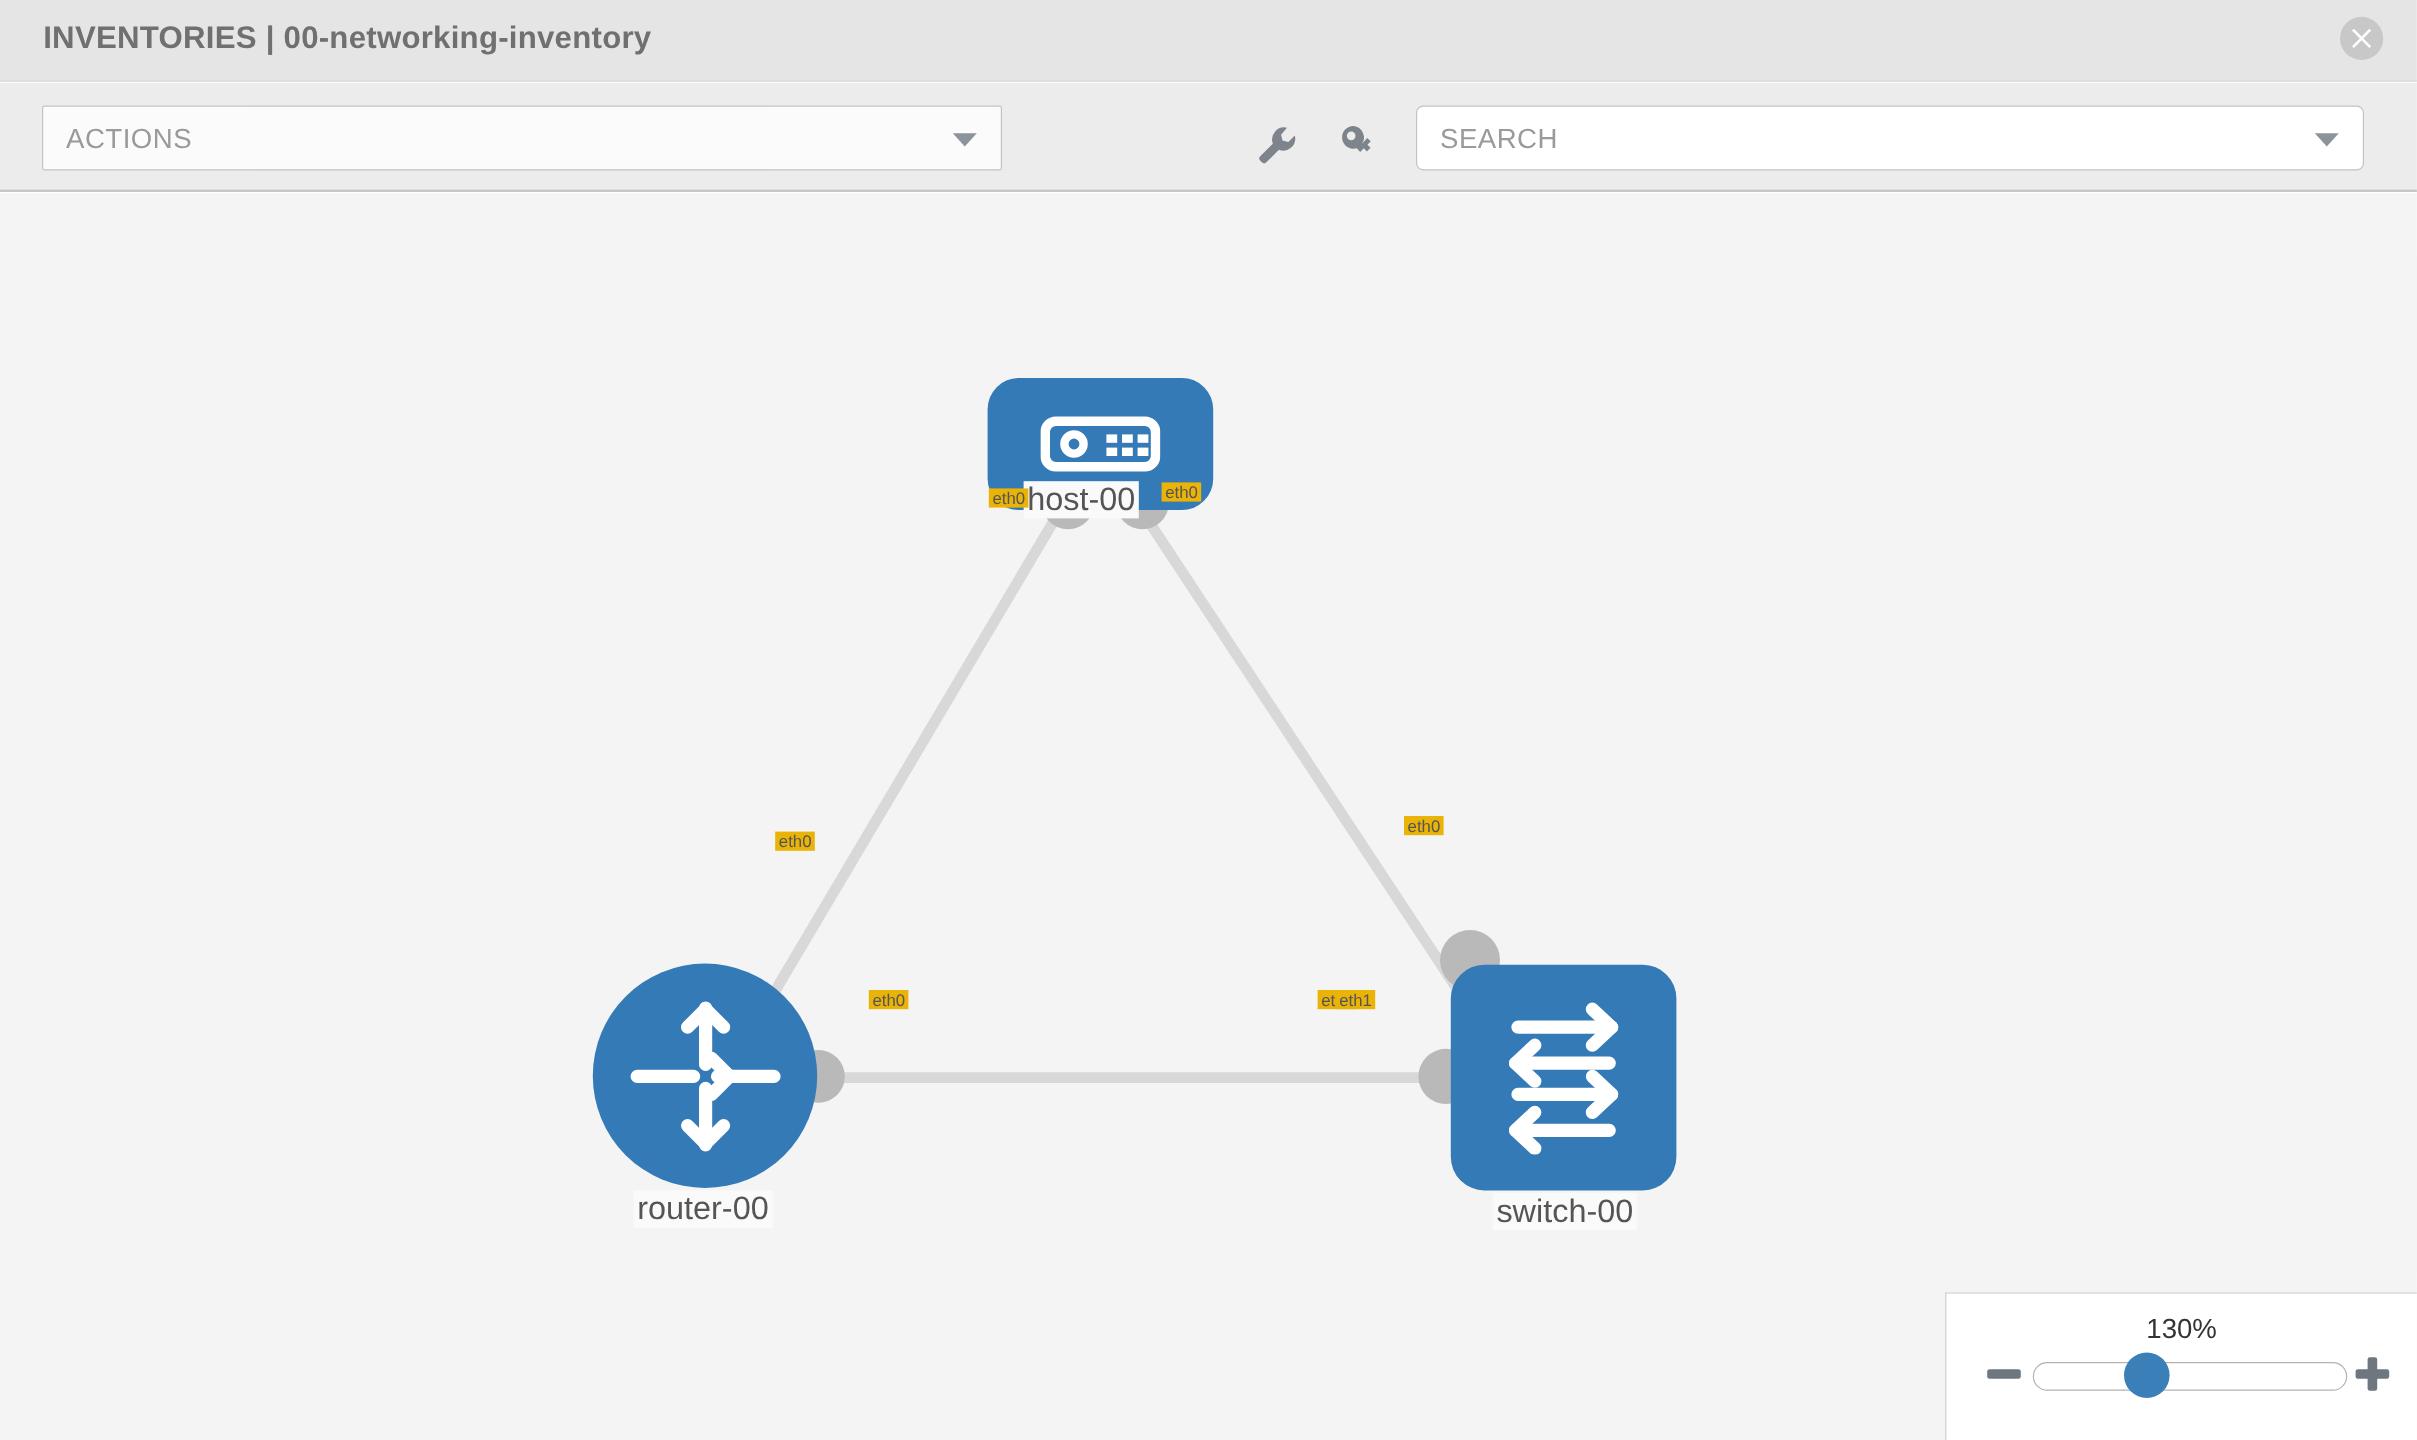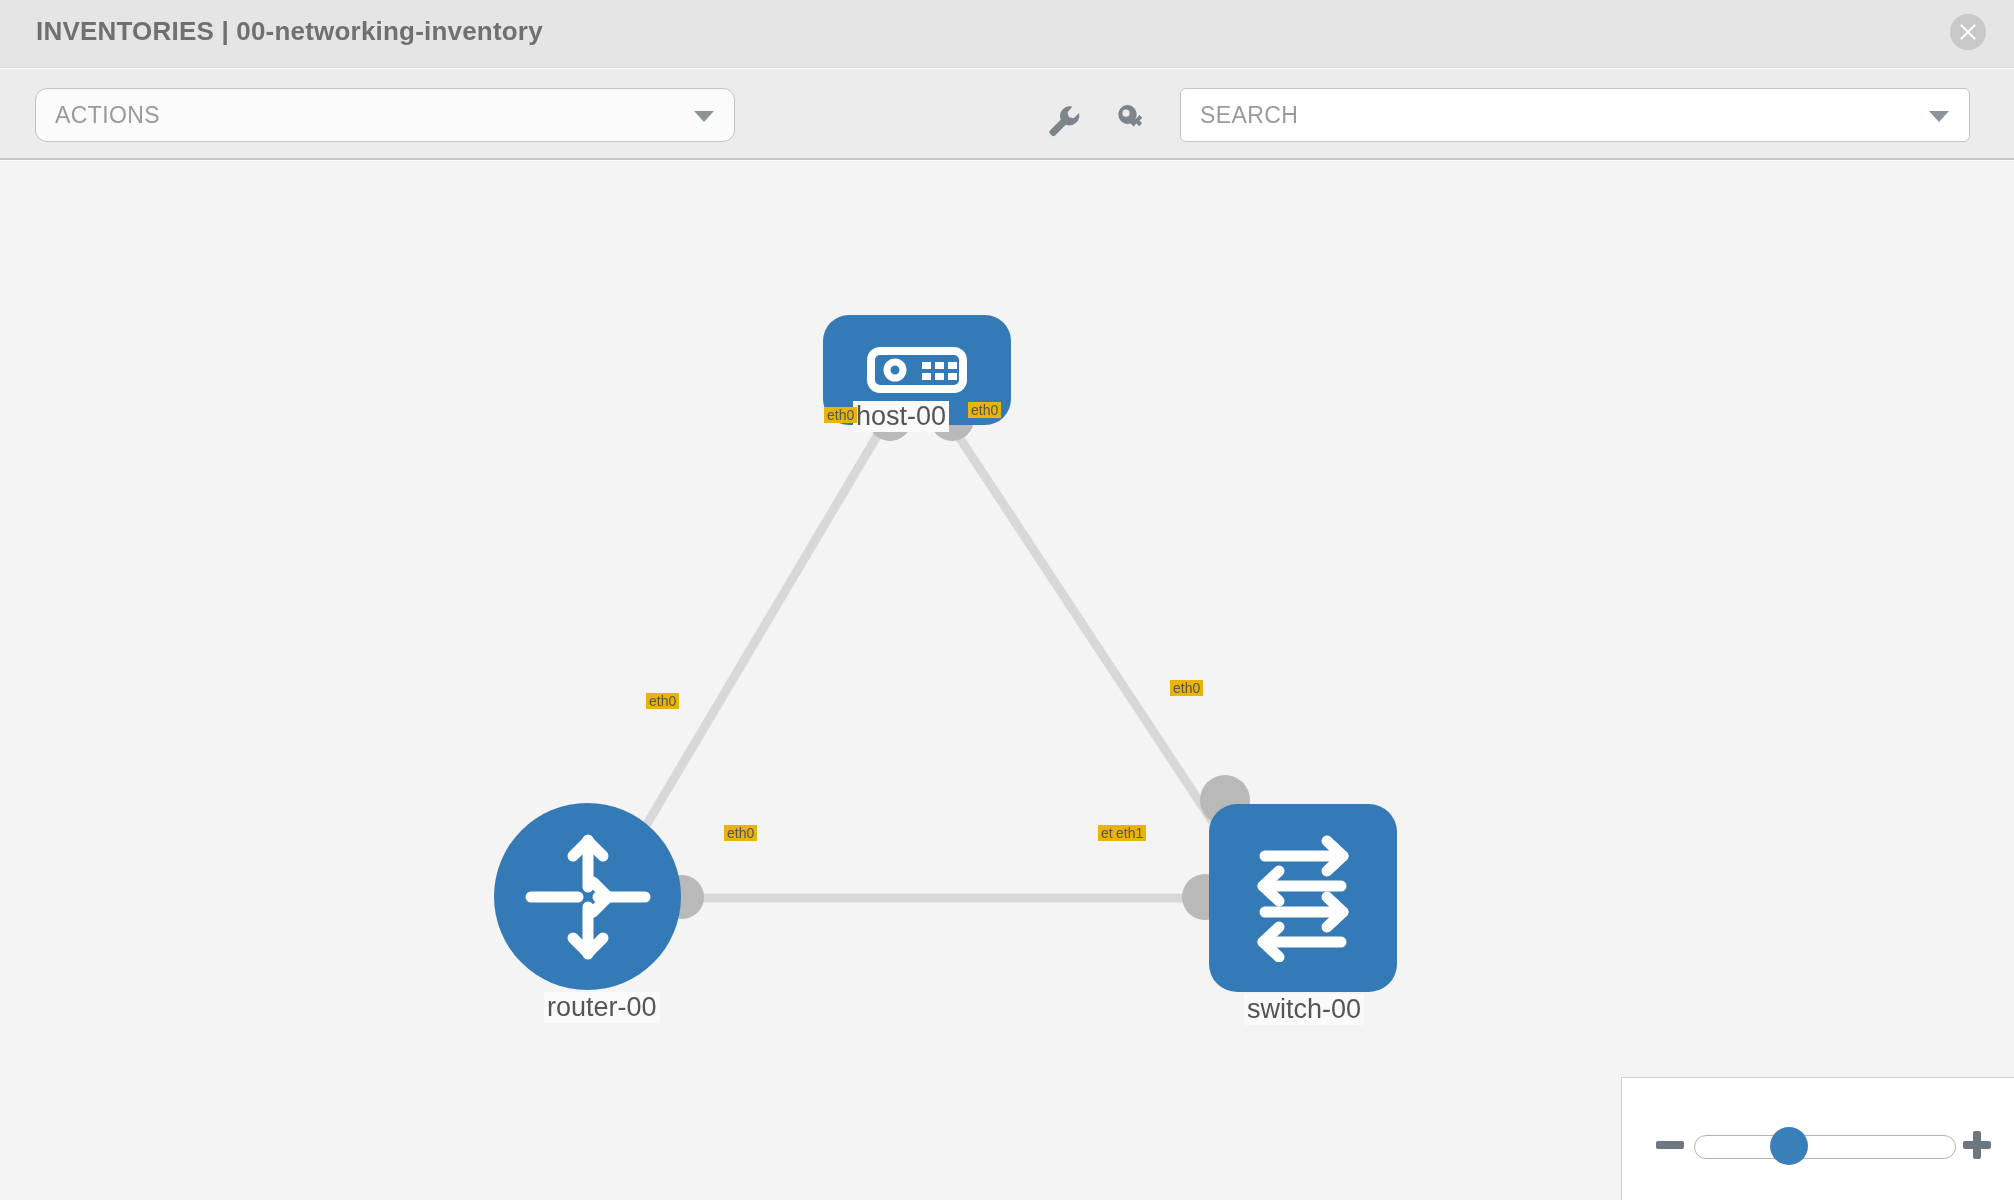--- a/index.html
+++ b/index.html
@@ -54,25 +54,25 @@
     width: 2014px;
     height: 91px;
     background: #ececec;
     border-bottom: 2px solid #c6c6c6;
     box-sizing: border-box;
   }
   .actions-select {
     position: absolute;
     left: 35px;
     top: 19px;
-    width: 700px;
+    width: 800px;
     height: 54px;
     background: #fbfbfb;
     border: 1px solid #c3c3c3;
-    border-radius: 12px;
+    border-radius: 2px;
     box-sizing: border-box;
     cursor: pointer;
   }
   .actions-select .sel-label {
     position: absolute;
     left: 19px;
     top: 13px;
     font-size: 23px;
     color: #9a9a9a;
     letter-spacing: 0.4px;
@@ -153,21 +153,21 @@
   }
 
   
   #node-host { left: 823px; top: 154px; width: 188px; height: 110px; }
   #node-host .node-shape { width: 188px; height: 110px; border-radius: 26px; }
   #node-host .node-label { left: 30px; top: 86px; }
 
   
   #node-router { left: 494px; top: 642px; width: 187px; height: 187px; }
   #node-router .node-shape { width: 187px; height: 187px; border-radius: 50%; }
-  #node-router .node-label { left: 50px; top: 189px; }
+  #node-router .node-label { left: 34px; top: 189px; }
 
   
   #node-switch { left: 1209px; top: 643px; width: 188px; height: 188px; }
   #node-switch .node-shape { width: 188px; height: 188px; border-radius: 28px; }
   #node-switch .node-label { left: 35px; top: 190px; }
 
   .iface-handle {
     position: absolute;
     border-radius: 50%;
     background: #b9b9b9;
@@ -341,20 +341,21 @@
   <div class="edge-label" style="left:824px; top:246px;">eth0</div>
   <div class="edge-label" style="left:968px; top:241px;">eth0</div>
   <div class="edge-label" style="left:646px; top:532px;">eth0</div>
   <div class="edge-label" style="left:1170px; top:519px;">eth0</div>
   <div class="edge-label" style="left:724px; top:664px;">eth0</div>
   <div class="edge-label" style="left:1098px; top:664px;">eth0</div>
   <div class="edge-label" style="left:1113px; top:664px;">eth1</div>
 </div>
 
 <div class="zoom-panel">
+  <div class="zoom-value">130%</div>
 
   <div class="zoom-minus">
     <svg width="34" height="34" viewBox="0 0 34 34" aria-hidden="true">
       <rect x="3" y="13" width="28" height="8" rx="2" fill="#6e7680"></rect>
     </svg>
   </div>
 
   <div class="zoom-slider"></div>
   <div class="zoom-thumb"></div>
 

